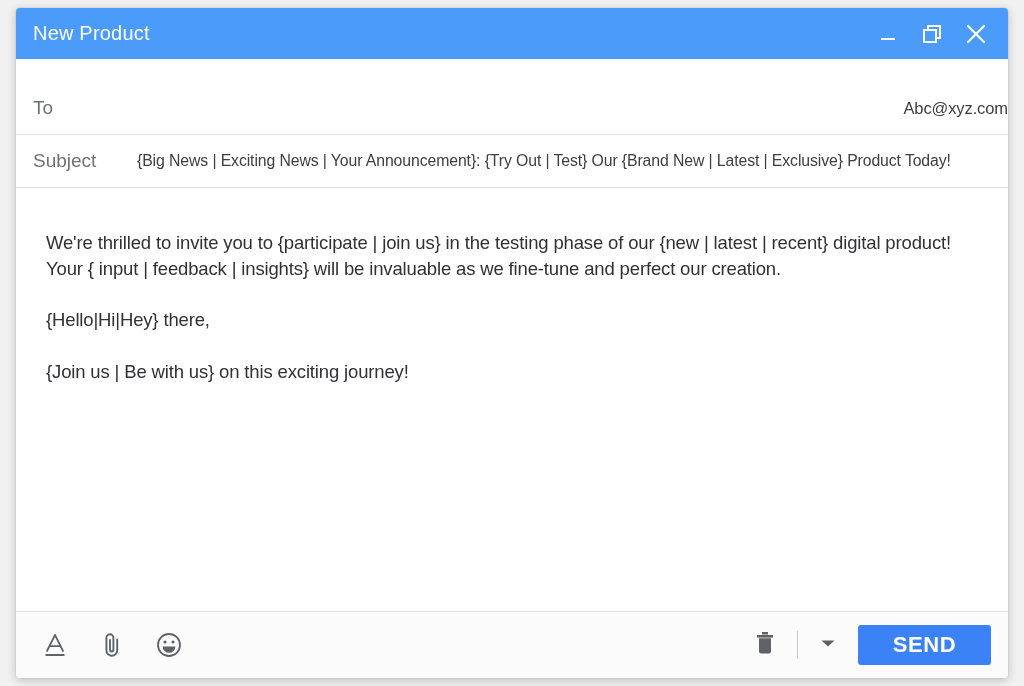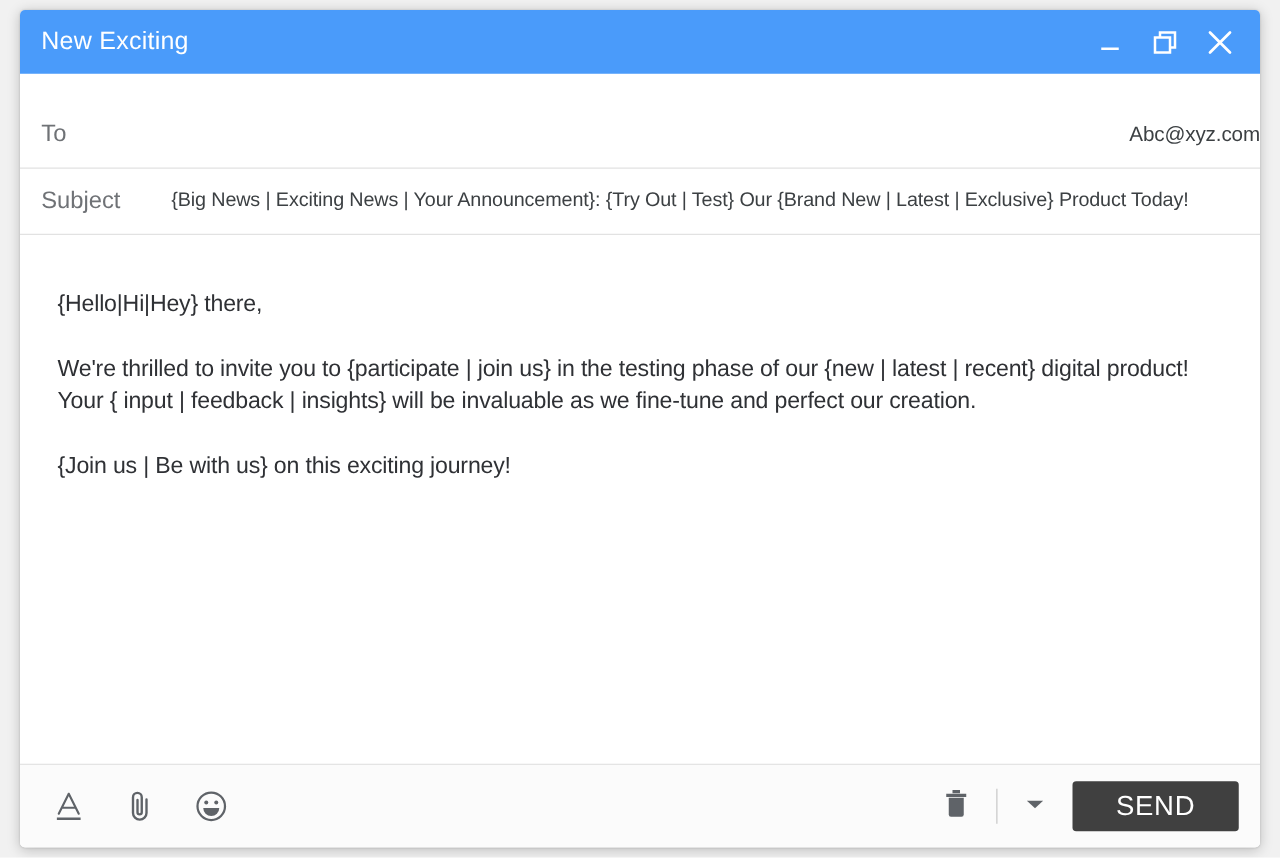--- a/index.html
+++ b/index.html
@@ -166,44 +166,44 @@
   .caret-btn {
     width: 28px;
     height: 28px;
     display: flex;
     align-items: center;
     justify-content: center;
     cursor: pointer;
     margin-right: 16px;
   }
   .send-button {
-    background: #404040;
+    background: #3b82f6;
     color: #ffffff;
     border: none;
     border-radius: 3px;
     font-family: "Liberation Sans", sans-serif;
     font-size: 22px;
-    font-weight: normal;
+    font-weight: bold;
     letter-spacing: 0.6px;
     padding: 0 22px;
     height: 40px;
     min-width: 133px;
     cursor: pointer;
     line-height: 40px;
   }
 </style>
 </head>
 <body>
 
 <div class="page">
 
   <div class="compose-window">
 
     <div class="titlebar">
-      <div class="titlebar-title">New Exciting</div>
+      <div class="titlebar-title">New Product</div>
 
       <div class="titlebar-actions">
 
         <div class="win-btn">
           <span>
             <svg width="22" height="22" viewBox="0 0 22 22">
               <rect x="4" y="15" width="14" height="2" fill="#ffffff"></rect>
             </svg>
           </span>
         </div>
@@ -233,22 +233,22 @@
       <div class="field-label">To</div>
       <div class="field-value" placeholder="Recipients">Abc@xyz.com</div>
     </div>
 
     <div class="field-row row-subject">
       <div class="field-label">Subject</div>
       <div class="field-value" placeholder="Subject">{Big News | Exciting News | Your Announcement}: {Try Out | Test} Our {Brand New | Latest | Exclusive} Product Today!</div>
     </div>
 
     <div class="body-area">
+      <p class="body-paragraph">We're thrilled to invite you to {participate | join us} in the testing phase of our {new | latest | recent} digital product! Your { input | feedback | insights} will be invaluable as we fine-tune and perfect our creation.</p>
       <p class="body-paragraph">{Hello|Hi|Hey} there,</p>
-      <p class="body-paragraph">We're thrilled to invite you to {participate | join us} in the testing phase of our {new | latest | recent} digital product! Your { input | feedback | insights} will be invaluable as we fine-tune and perfect our creation.</p>
       <p class="body-paragraph">{Join us | Be with us} on this exciting journey!</p>
     </div>
 
     <div class="toolbar">
 
       <div class="toolbar-left">
 
         <div class="tool-icon">
           <span>
             <svg width="26" height="28" viewBox="0 0 26 28">

